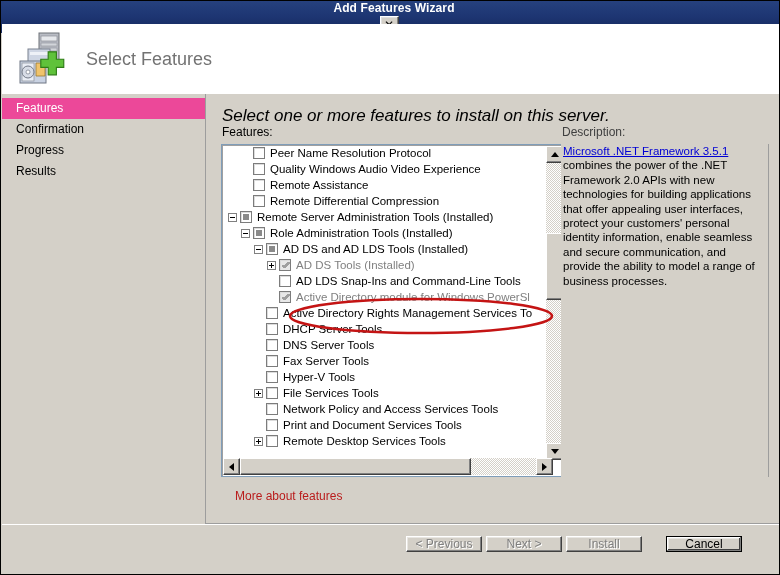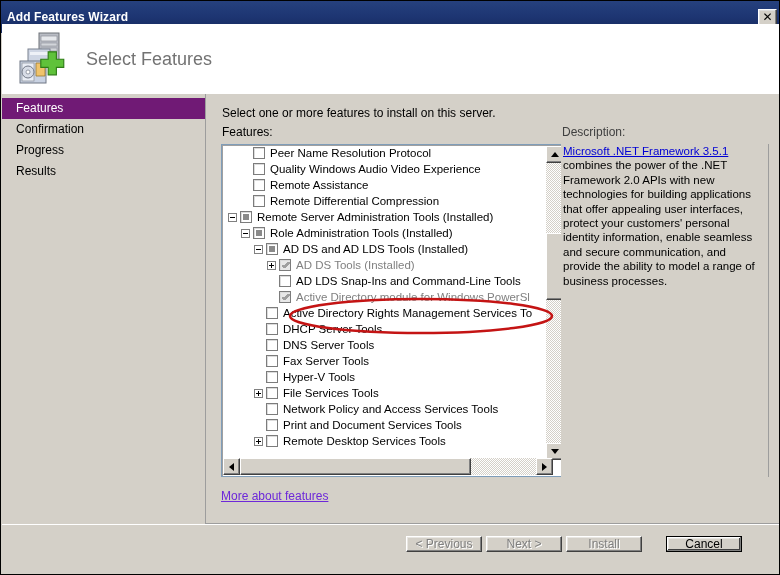--- a/index.html
+++ b/index.html
@@ -24,20 +24,21 @@
   
   .titlebar {
     position: absolute;
     left: 0; top: 0;
     width: 780px;
     height: 32px;
     background: linear-gradient(to bottom, #26417e 0%, #1d3572 50%, #16295c 100%);
     display: flex;
     align-items: center;
     box-sizing: border-box;
+    flex-direction: column;
   }
   .titlebar-text {
     color: #ffffff;
     font-size: 12px;
     font-weight: bold;
     padding-left: 6px;
     letter-spacing: 0.1px;
     white-space: nowrap;
   }
   .titlebar-spacer { flex: 1; }
@@ -101,39 +102,40 @@
   .nav-item {
     height: 21px;
     line-height: 21px;
     font-size: 12px;
     color: #000000;
     padding-left: 14px;
     white-space: nowrap;
     cursor: default;
   }
   .nav-item.selected {
-    background: #701a75;
+    background: #ec4899;
     color: #ffffff;
   }
 
   
   .main {
     position: absolute;
     left: 206px; top: 93px;
     width: 573px;
     height: 430px;
     background: #d4d0c8;
     box-sizing: border-box;
   }
   .instruction {
     position: absolute;
     left: 15px; top: 12px;
-    font-size: 12px;
+    font-size: 17px;
     color: #000;
     white-space: nowrap;
+    font-style: italic;
   }
   .features-label {
     position: absolute;
     left: 15px; top: 31px;
     font-size: 12px;
     color: #000;
   }
   .desc-label {
     position: absolute;
     left: 355px; top: 31px;
@@ -303,24 +305,23 @@
     line-height: 14.4px;
   }
   .desc-link {
     color: #0000d4;
     text-decoration: underline;
     cursor: pointer;
   }
 
   .more-link {
     position: absolute;
-    left: 14px; top: 395px;
-    font-size: 12px;
-    color: #6d28d9;
-    text-decoration: underline;
+    left: 28px; top: 395px;
+    font-size: 12px;
+    color: #b91c1c;
     cursor: pointer;
   }
 
   
   .footer {
     position: absolute;
     left: 1px; top: 523px;
     width: 778px;
     height: 51px;
     background: #d4d0c8;

